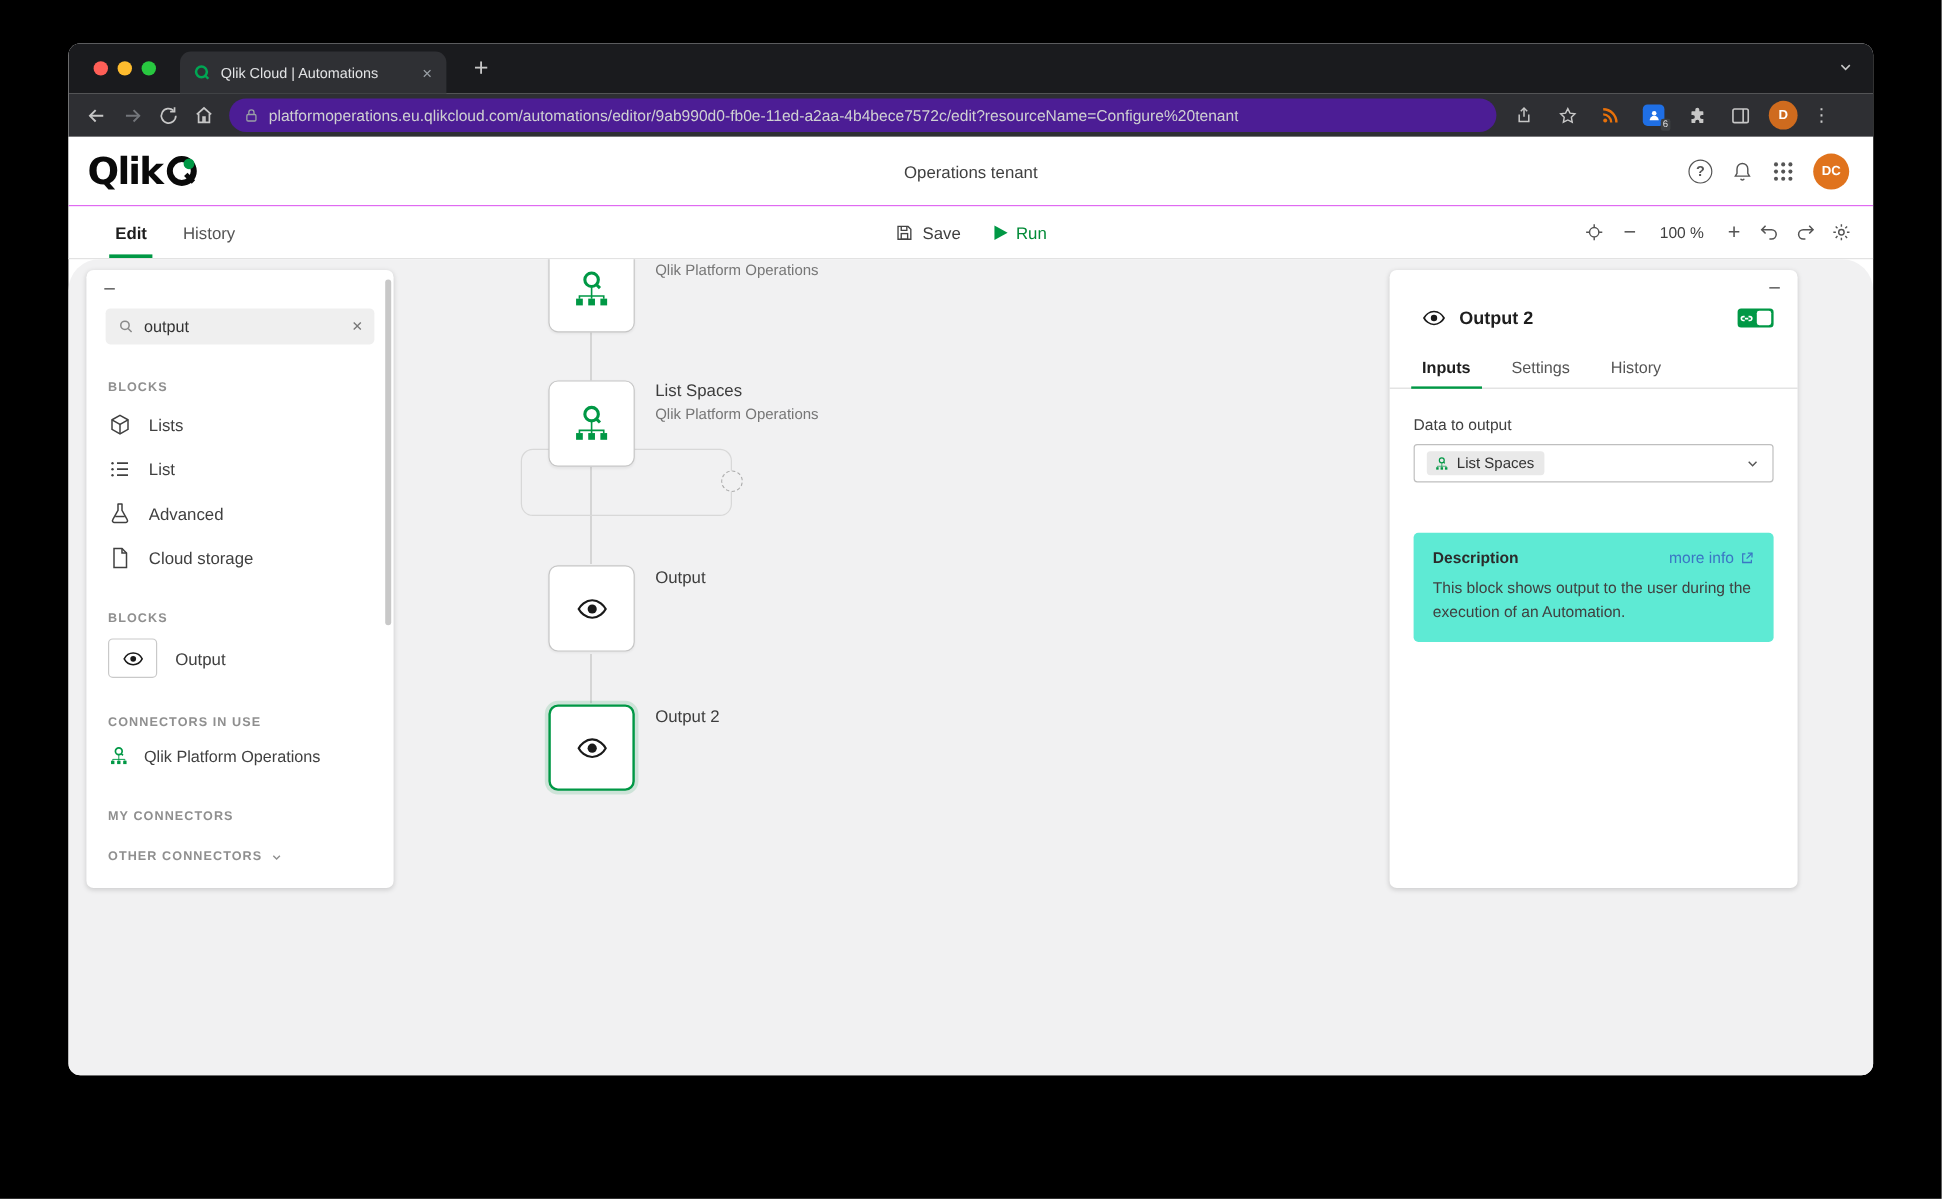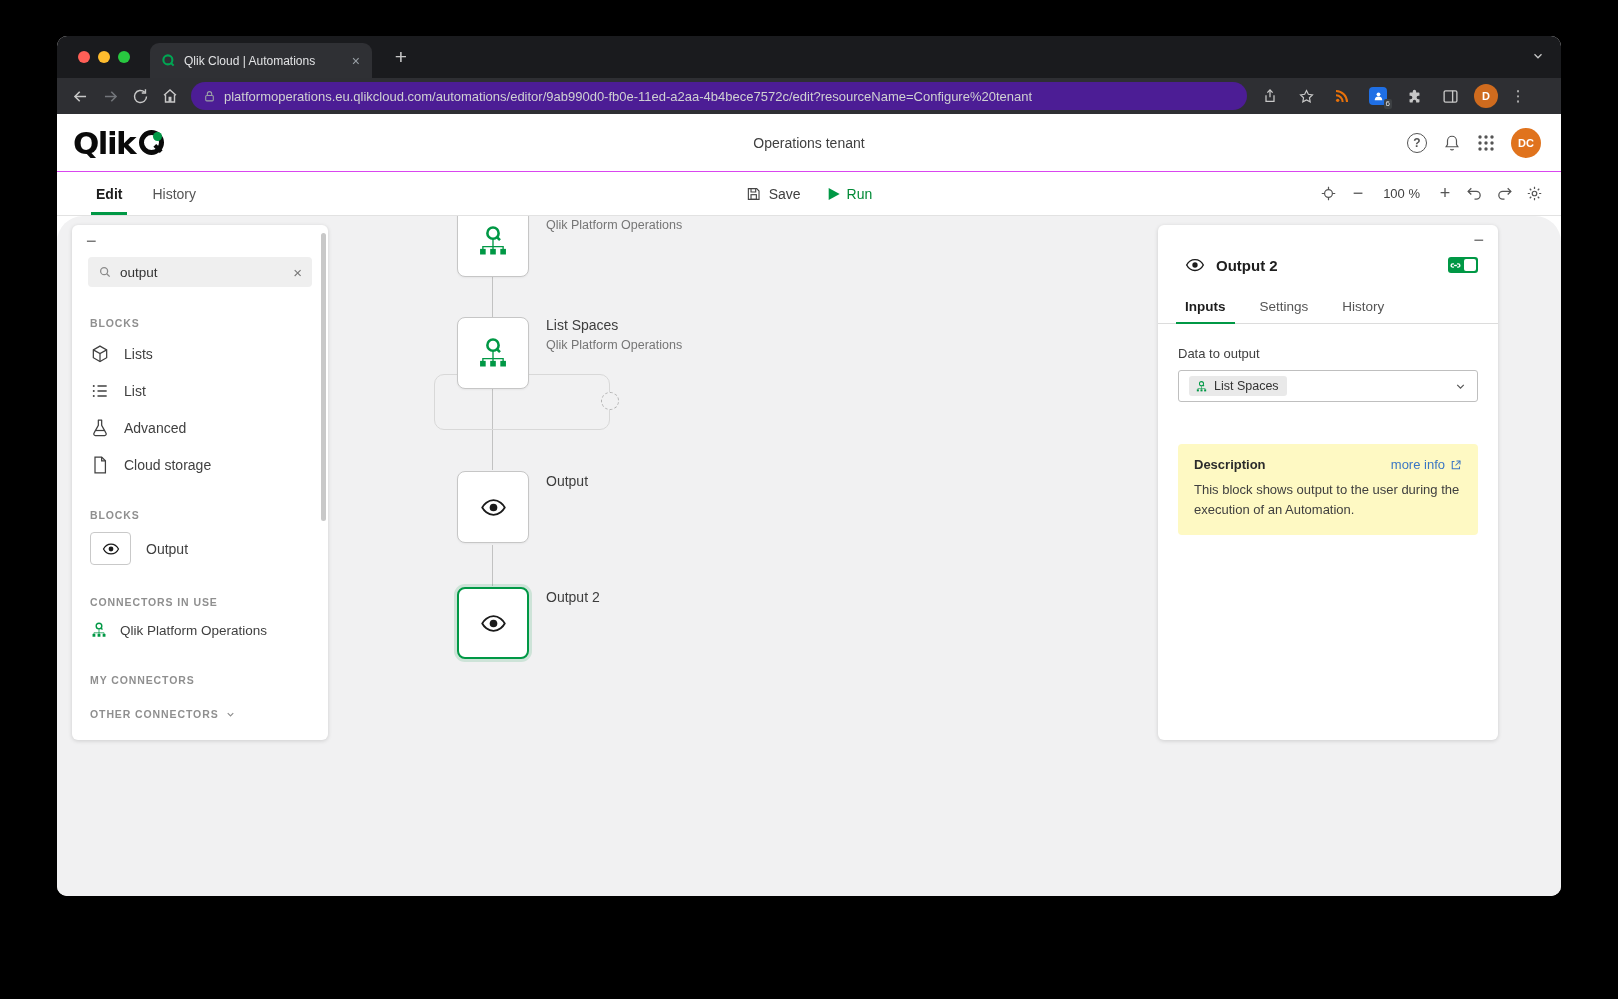--- a/index.html
+++ b/index.html
@@ -115,21 +115,21 @@
   .insp-tab { padding:9px 17px; font-size:13.5px; color:#555; position:relative; }
   .insp-tab.active { color:#1d1d1d; font-weight:700; }
   .insp-tab.active::after { content:""; position:absolute; left:8px; right:8px; bottom:-1px; height:2px; background:#009845; }
   .insp-body { padding:22px 20px 0; }
   .field-label { font-size:13px; color:#404040; margin-bottom:9px; }
   .select { height:32px; border:1px solid #bfbfbf; border-radius:3px; background:#fff; display:flex;
             align-items:center; padding:0 10px; }
   .select-chip { background:#e9e9e9; border-radius:3px; padding:3px 8px 3px 6px; display:flex;
                  align-items:center; gap:6px; font-size:12.5px; color:#333; }
   .select-chevron { margin-left:auto; display:flex; }
-  .desc-box { margin-top:42px; background:#fef9c3; border-radius:4px; padding:13px 16px 15px; }
+  .desc-box { margin-top:42px; background:#5eead4; border-radius:4px; padding:13px 16px 15px; }
   .desc-head { display:flex; align-items:center; }
   .desc-title { font-size:13px; font-weight:700; color:#2b2b2b; }
   .more-info { margin-left:auto; display:flex; align-items:center; gap:5px; font-size:13px; color:#3a76c4; }
   .desc-text { margin-top:8px; font-size:13px; color:#404040; line-height:1.55; }
 </style>
 </head>
 <body>
 
 <div class="window">
 

